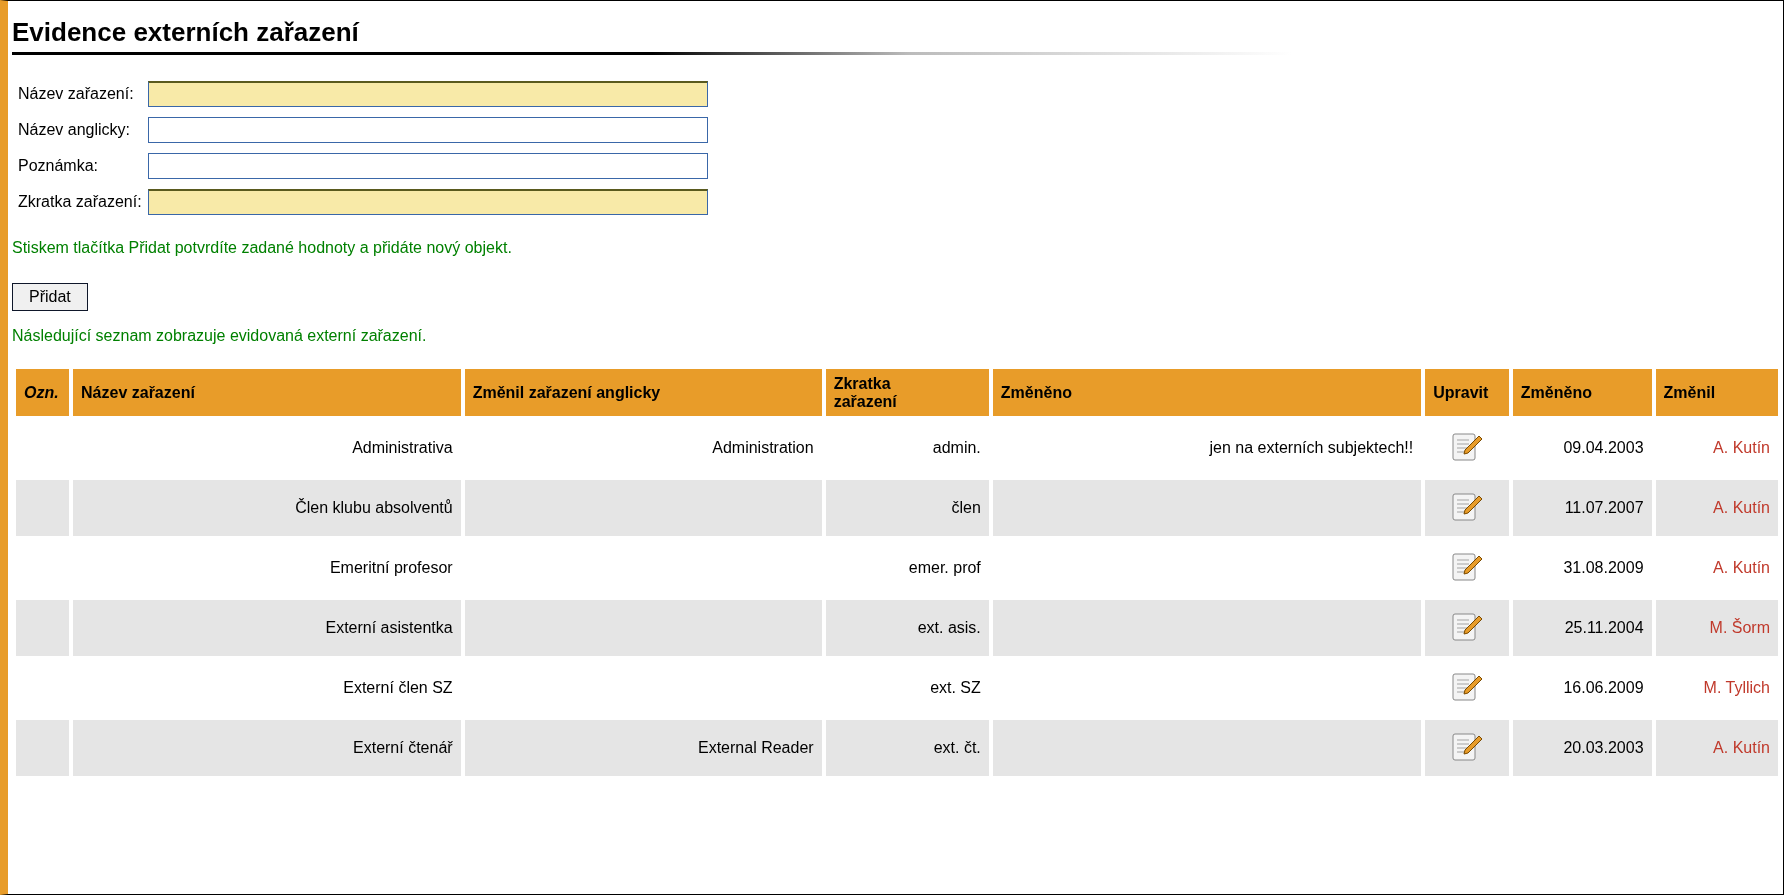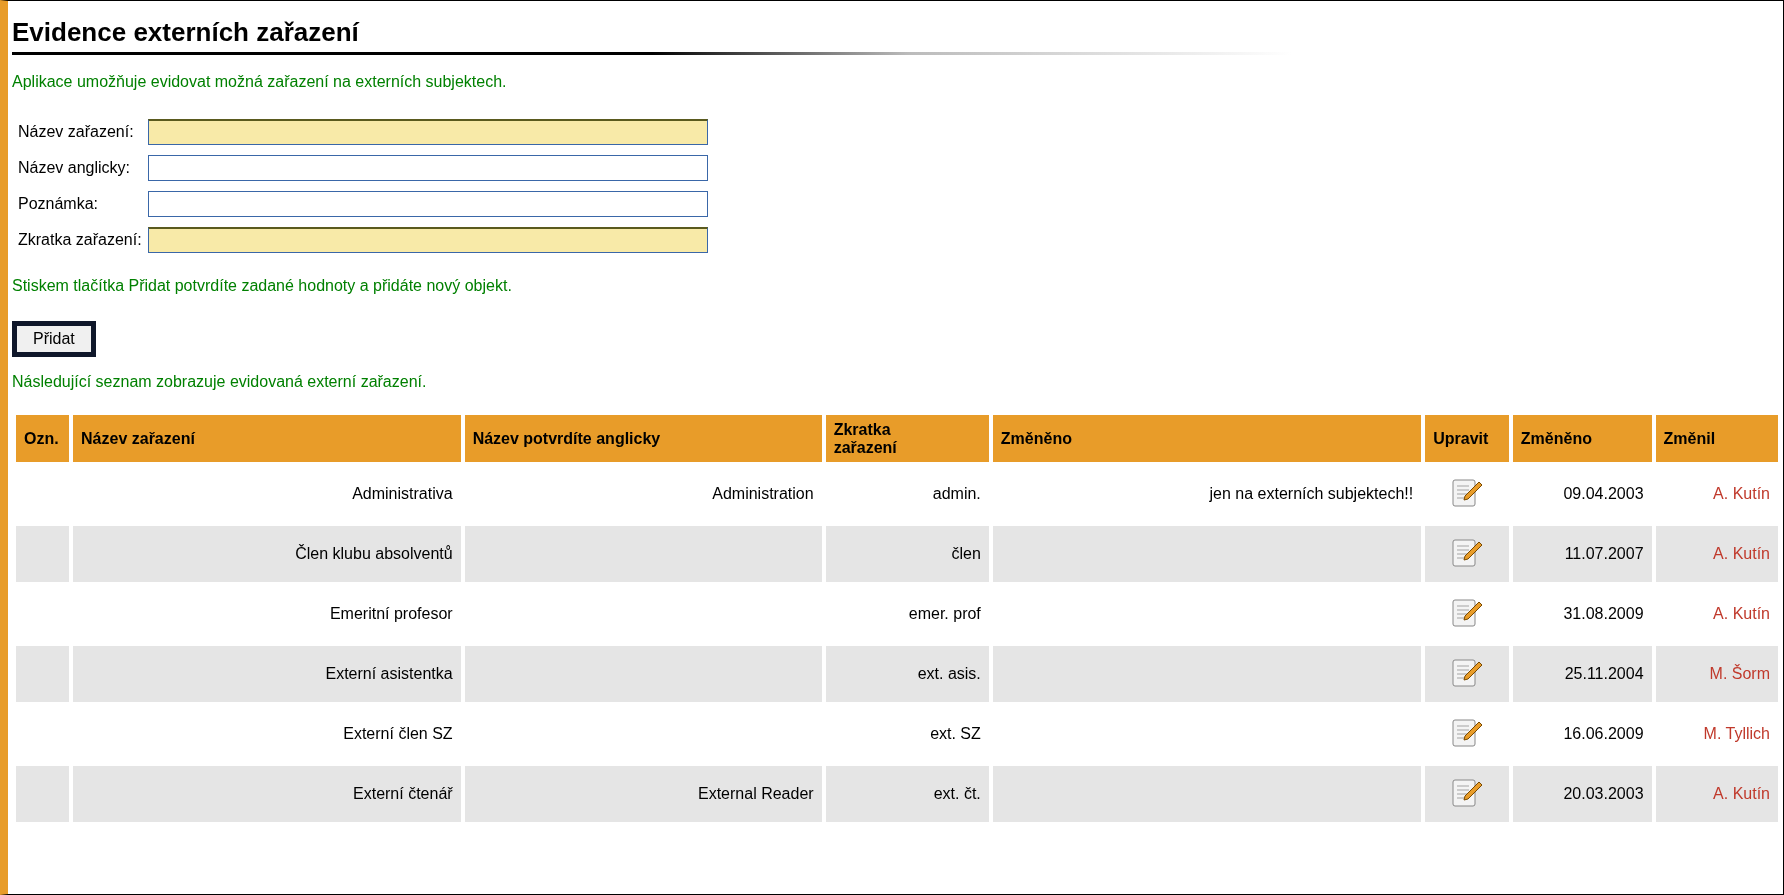--- a/index.html
+++ b/index.html
@@ -56,21 +56,21 @@
       border: 1px solid #3a67a8;
       background: #fff;
       font-size: 15px;
       padding: 2px 4px;
     }
     .input-box.highlight {
       background: #f8eaa8;
       border-top: 2px solid #5a5a1e;
     }
     .btn {
-      border: 5px solid #0f172a;
+      border: 1px solid #0f172a;
       background: #f0f0f0;
       padding: 4px 16px;
       font-size: 16px;
       cursor: pointer;
       margin: 6px 0 16px 0;
     }
     .data-table {
       width: 1770px;
       border-collapse: separate;
       border-spacing: 4px;
@@ -90,21 +90,21 @@
       font-size: 16px;
       text-align: right;
       vertical-align: middle;
     }
     .data-table tbody tr.even td {
       background: #e5e5e5;
     }
     .data-table tbody tr.odd td {
       background: #fff;
     }
-    .col-ozn { width: 52px; }
+    .col-ozn { width: 52px; font-style: italic; }
     .col-nazev { width: 380px; }
     .col-anglicky { width: 350px; }
     .col-zkratka { width: 160px; }
     .col-poznamka { width: 420px; }
     .col-upravit { width: 82px; text-align: center; }
     .col-zmeneno { width: 136px; }
     .col-zmenil { width: 120px; }
     .data-table td.col-upravit { text-align: center; }
     .changed-by {
       color: #c0392b;
@@ -120,21 +120,20 @@
     }
   </style>
 </head>
 <body>
 
 <div class="page-wrap">
 
   <h1 class="title">Evidence externích zařazení</h1>
   <div class="title-divider"></div>
 
-  <p class="desc">Aplikace umožňuje evidovat možná zařazení na externích subjektech.</p>
 
   <table class="form-table">
     <tbody>
         <tr>
       <td class="form-label">Název zařazení:</td>
       <td><input class="input-box highlight" type="text" value="" style=""></td>
     </tr>
     <tr>
       <td class="form-label">Název anglicky:</td>
       <td><input class="input-box" type="text" value="" style=""></td>
@@ -154,21 +153,21 @@
 
   <button class="btn">Přidat</button>
 
   <p class="desc">Následující seznam zobrazuje evidovaná externí zařazení.</p>
 
   <table class="data-table">
     <thead>
       <tr>
         <th class="col-ozn">Ozn.</th>
         <th class="col-nazev">Název zařazení</th>
-        <th class="col-anglicky">Název potvrdíte anglicky</th>
+        <th class="col-anglicky">Změnil zařazení anglicky</th>
         <th class="col-zkratka zkratka-head">
           <span>Zkratka</span><br>
           <span>zařazení</span>
         </th>
         <th class="col-poznamka">Změněno</th>
         <th class="col-upravit">Upravit</th>
         <th class="col-zmeneno">Změněno</th>
         <th class="col-zmenil">Změnil</th>
       </tr>
     </thead>

